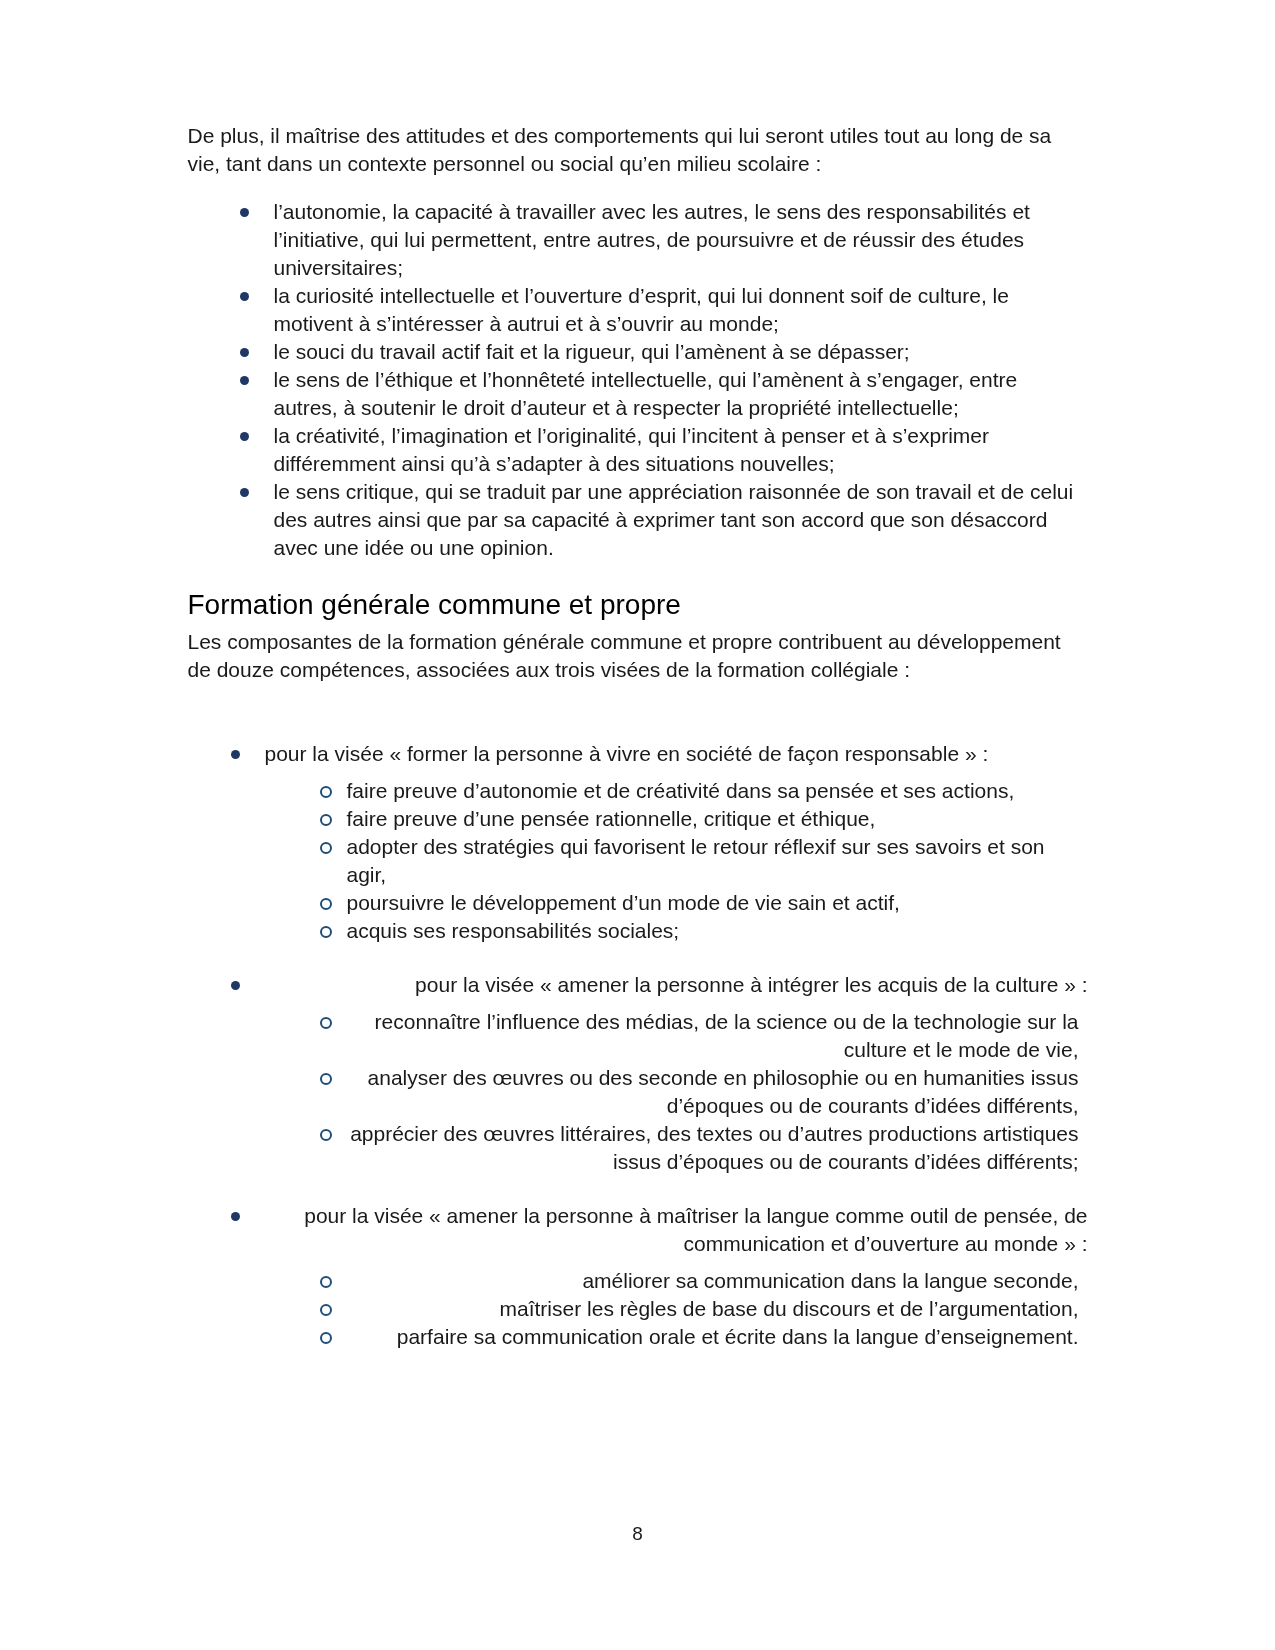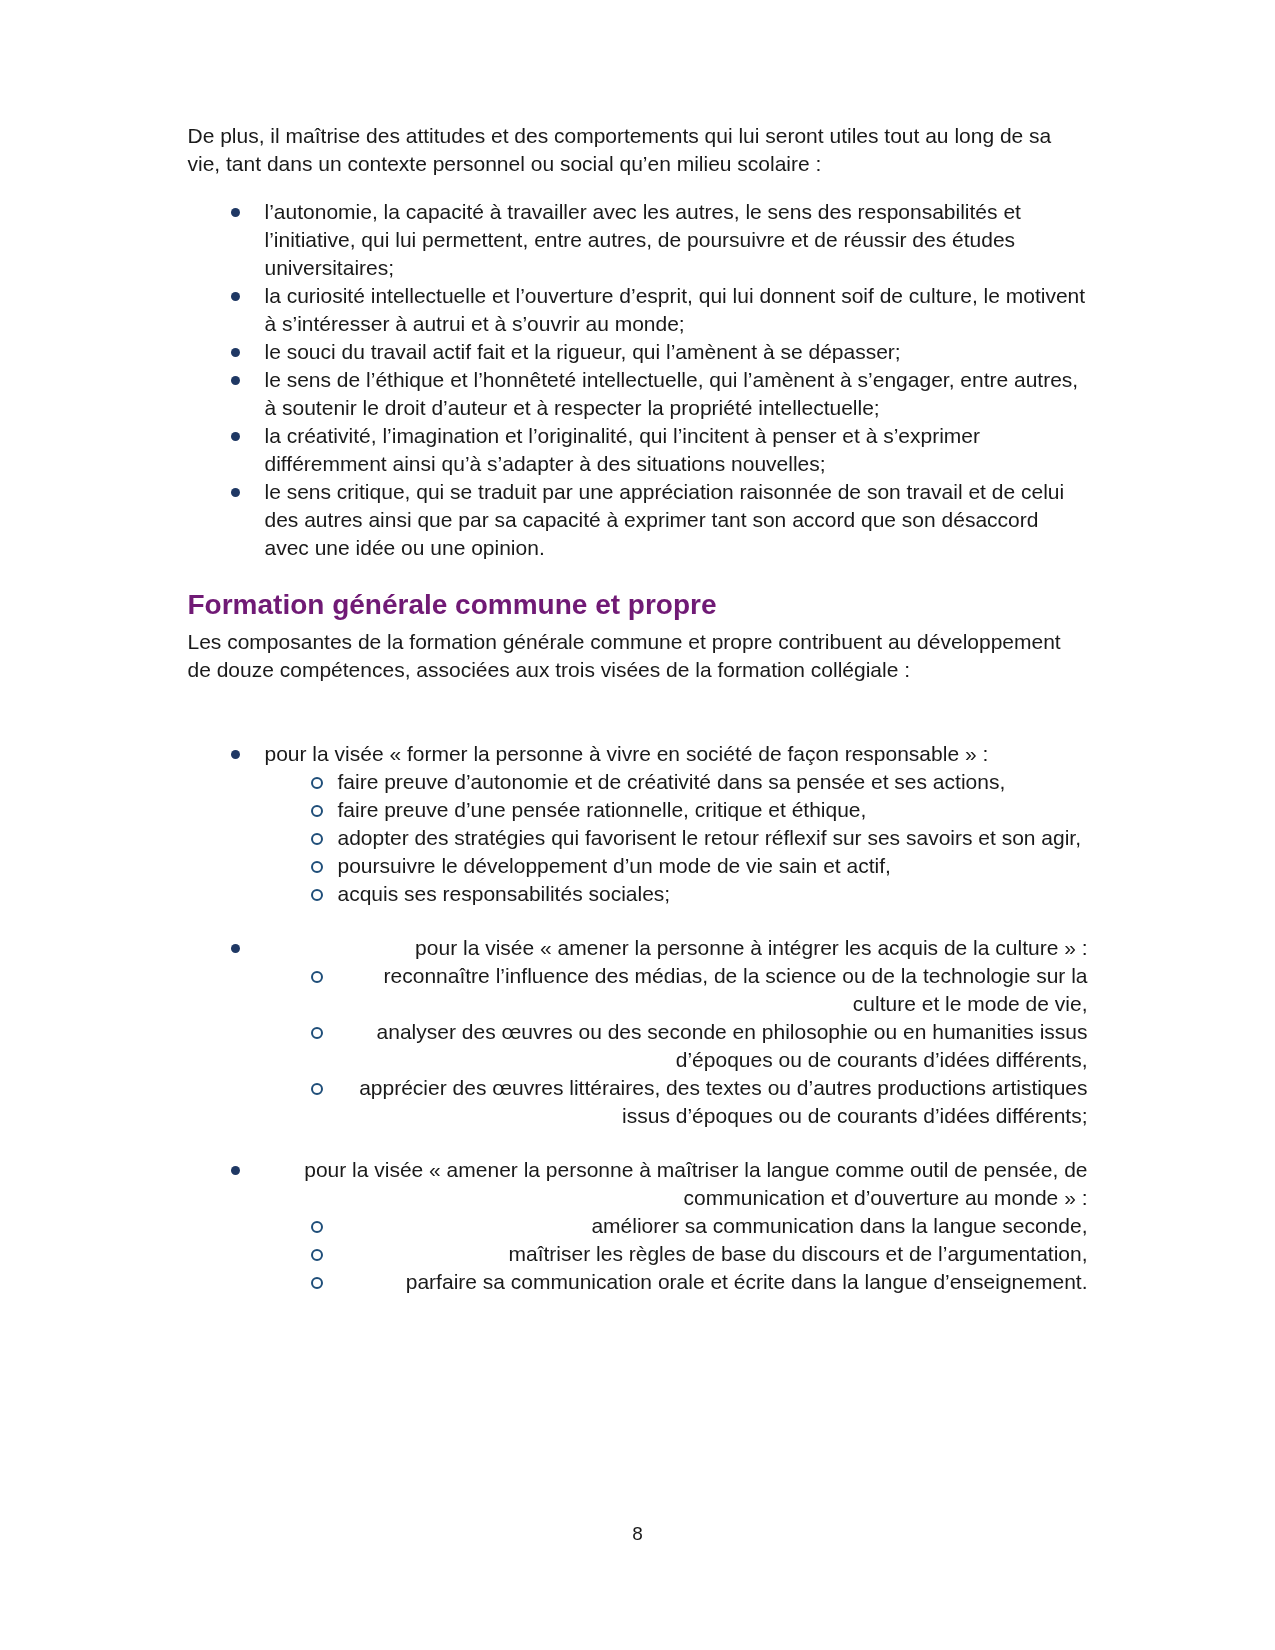--- a/index.html
+++ b/index.html
@@ -12,21 +12,21 @@
     box-sizing: border-box;
     padding: 122px 127px 0 127px;
     font-family: "Liberation Sans", "DejaVu Sans", sans-serif;
     font-size: 21px;
     line-height: 28px;
     color: #1a1a1a;
     overflow: hidden;
   }
   p { margin: 0; }
   .intro { margin-bottom: 20px; }
-  ul { list-style: none; margin: 0; padding: 0; }
+  ul { list-style: none; margin: 9px; padding: 0; }
   .li { position: relative; padding-left: 77px; }
   .dot {
     position: absolute;
     left: 43px;
     top: 10px;
     width: 9px;
     height: 9px;
     border-radius: 50%;
     background: #1F3864;
   }
@@ -39,22 +39,22 @@
     height: 8px;
     border: 2px solid #1F4E79;
     border-radius: 50%;
     background: transparent;
     box-sizing: content-box;
   }
   h1.section-heading {
     margin: 26px 0 0 0;
     font-size: 28px;
     line-height: 34px;
-    font-weight: bold;
-    color: #701a75;
+    font-weight: normal;
+    color: #000000;
   }
   .section-paragraph { margin-top: 6px; }
   .visee-group.first { margin-top: 56px; }
   .visee-group.next { margin-top: 26px; text-align: right; }
   .page-number {
     position: absolute;
     top: 1522px;
     left: 0;
     width: 100%;
     text-align: center;

